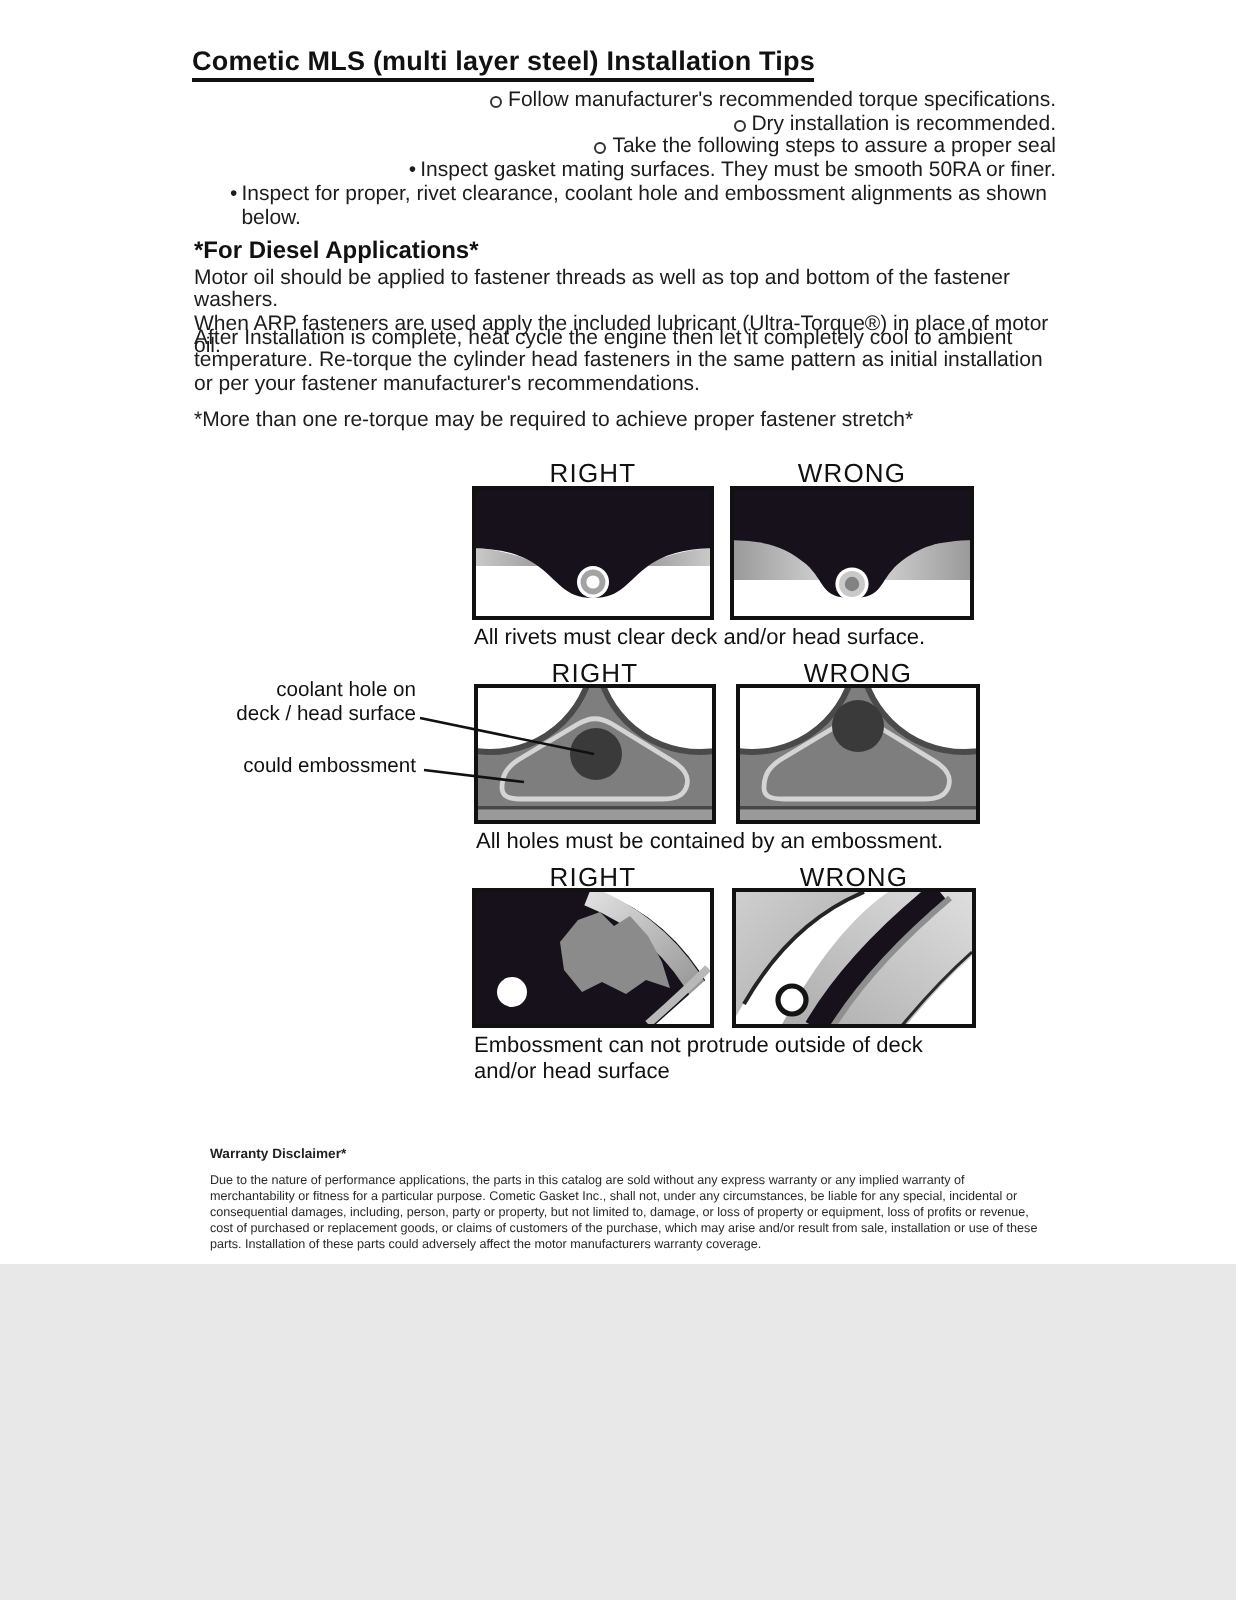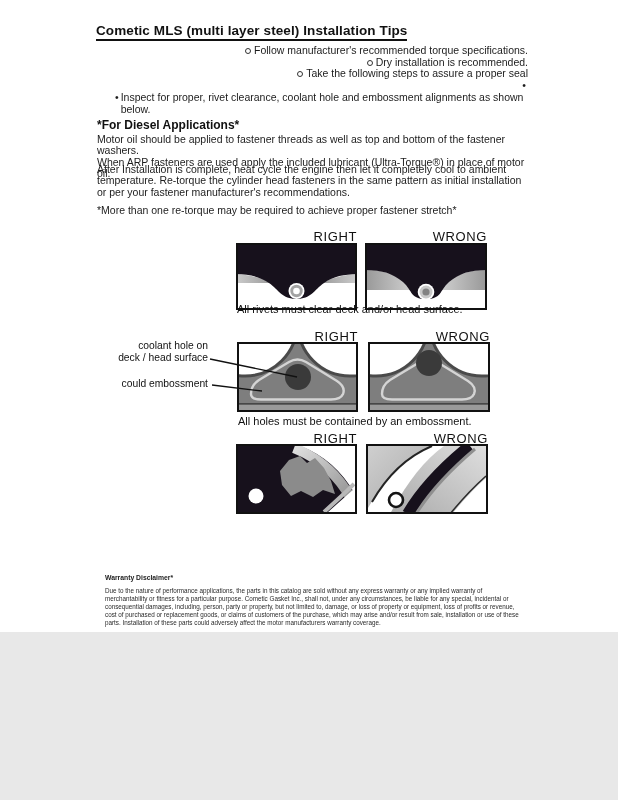--- a/index.html
+++ b/index.html
@@ -22,21 +22,21 @@
   .bullets{left:88px;top:45px;font-size:10.5px;line-height:11.7px;width:440px;}
   .bullet-row{display:flex;align-items:flex-start;justify-content:flex-end;}
   .ocircle{
     display:inline-block;width:4px;height:4px;border:1px solid #333;
     border-radius:50%;margin:3px 3px 0 0;flex:0 0 auto;
   }
   .sub-row{margin-left:27px;}
   .dot{display:inline-block;margin:0 2px 0 0;font-size:10.5px;line-height:11.7px;}
   .diesel-head{left:97px;top:118px;font-size:12px;font-weight:bold;color:#111;}
   .body-par{left:97px;font-size:10.5px;line-height:11.3px;width:430px;white-space:pre-line;}
-  .fig-label{font-size:13px;font-weight:500;letter-spacing:0.6px;color:#111;text-align:right;}
+  .fig-label{font-size:13px;font-weight:500;letter-spacing:0.6px;color:#111;text-align:center;}
   .fig-caption{font-size:11px;font-weight:500;color:#111;white-space:pre-line;line-height:12.5px;}
   .callout{
     font-size:10.3px;line-height:11.5px;color:#111;
     text-align:right;white-space:pre-line;
   }
   .legal{left:105px;top:574px;width:414px;}
   .legal-head{font-size:6.8px;font-weight:bold;color:#222;margin:0 0 6px 0;}
   .legal p{font-size:6.3px;line-height:7.9px;color:#2a2a2a;margin:0 0 7px 0;white-space:pre-line;}
   .pagenum{left:389px;top:758px;font-size:13px;color:#a21caf;}
   svg{display:block;}
@@ -56,20 +56,21 @@
     <div class="bullet-row">
       <span class="ocircle"></span>
       <span>Dry installation is recommended.</span>
     </div>
     <div class="bullet-row">
       <span class="ocircle"></span>
       <span>Take the following steps to assure a proper seal</span>
     </div>
     <div class="bullet-row sub-row">
       <span class="dot">•</span>
+      <span>Inspect gasket mating surfaces.  They must be smooth 50RA or finer.</span>
     </div>
     <div class="bullet-row sub-row">
       <span class="dot">•</span>
       <span>Inspect for proper, rivet clearance, coolant hole and embossment alignments as shown below.</span>
     </div>
   </div>
 
   <div class="abs body-par" style="top:134px;">Motor oil should be applied to fastener threads as well as top and bottom of the fastener washers.
 When ARP fasteners are used apply the included lubricant (Ultra-Torque®) in place of motor oil.</div>
   <div class="abs diesel-head">*For Diesel Applications*</div>
@@ -122,21 +123,21 @@
       <path d="M120,26 C106,27.5 92,31 78,40 L70,47 L120,47 Z" fill="url(#w2b)"></path>
       <rect x="2" y="47" width="118" height="18" fill="#ffffff"></rect>
       <path d="M0,0 H122 V27 C104,27.5 95,30 84,39 C74,48 77,56 61,56 C45,56 48,48 38,39 C27,30 18,27.5 0,27 Z" fill="#17111c"></path>
       <circle cx="61" cy="49" r="8.3" fill="#ffffff"></circle>
       <circle cx="61" cy="49" r="6.5" fill="#c9c9c9"></circle>
       <circle cx="61" cy="49" r="3.6" fill="#828282"></circle>
       <rect x="1" y="1" width="120" height="65" fill="none" stroke="#111" stroke-width="2"></rect>
     </svg>
   </div>
 
-  <div class="abs fig-caption" style="left:237px;top:303px;">All rivets must clear deck and/or head surface.</div>
+  <div class="abs fig-caption" style="left:237px;top:313px;">All rivets must clear deck and/or head surface.</div>
 
   <div class="abs fig-label" style="left:237px;top:329px;width:121px;">RIGHT</div>
   <div class="abs fig-label" style="left:368px;top:329px;width:122px;">WRONG</div>
 
   <div class="abs callout" style="left:100px;top:340px;width:108px;">coolant hole on
 deck / head surface</div>
   <div class="abs callout" style="left:100px;top:378px;width:108px;">could embossment</div>
 
   <div class="abs" style="left:237px;top:342px;">
     <svg width="121" height="70" viewBox="0 0 121 70">
@@ -241,20 +242,22 @@
         <path d="M104,2 Q62,36 42,70" fill="none" stroke="#17111c" stroke-width="12"></path>
         <path d="M109,5 Q70,38 50,70" fill="none" stroke="#8f8f8f" stroke-width="3"></path>
         <path d="M86,70 Q104,48 120,34 L120,70 Z" fill="#ffffff"></path>
         <path d="M84,70 Q102,48 120,32" fill="none" stroke="#2a2a2a" stroke-width="1.5"></path>
         <circle cx="30" cy="56" r="7" fill="#ffffff" stroke="#141414" stroke-width="2.6"></circle>
       </g>
       <rect x="1" y="1" width="120" height="68" fill="none" stroke="#111" stroke-width="2"></rect>
     </svg>
   </div>
 
+  <div class="abs fig-caption" style="left:237px;top:517px;width:260px;">Embossment can not protrude outside of deck
+and/or head surface</div>
 
   <div class="abs legal">
     <div class="legal-head">Warranty Disclaimer*</div>
     <p>Due to the nature of performance applications, the parts in this catalog are sold without any express warranty or any implied warranty of merchantability or fitness for a particular purpose.  Cometic Gasket Inc., shall not, under any circumstances, be liable for any special, incidental or consequential damages, including, person, party or property, but not limited to, damage, or loss of property or equipment, loss of profits or revenue, cost of purchased or replacement goods, or claims of customers of the purchase, which may arise and/or result from sale, installation or use of these parts.  Installation of these parts could adversely affect the motor manufacturers warranty coverage.</p>
     <p>VENUE-The agreed upon venue, in the event of dispute whatsoever between the parties, whether instituted by either party, including, but not limited to, contract terms, payment terms, delivery, type, defects, sufficiency of product, shall be the Court of Common Pleas, Lake County, Ohio or the Painesville Municipal Court, Lake County, Ohio, depending on the amount in controversy.
 This agreement shall be governed by and construed under the laws of the State of Ohio.</p>
     <p>All prices and terms are subject to change without notice.</p>
     <p>Terms COD- Secured with a completed dealer/jobber application on File, COD-Company check with a current credit card number on file.  Open accounts may be established by well rated firms.  A credit application is available upon request.  Open accounts are due payable Net 30 days from date of invoice.  No statement will be sent.  If an account becomes 60 or more days past due, it is subject to being placed on credit hold.  No orders will be shipped or new orders accepted until past due balance is paid.  If an account becomes 90 or more days past due, it is subject to being placed for collections.  All costs of collection are the responsibility of the customer, including attorney fees, court costs, and other expenses of litigation.</p>
     <p>Returns- Authorized (RGA) must be obtained in advance on all returns.  A packing slip or invoice number must accompany the merchandise.  No returns after 30 days from invoice date.  All returns are subject to a 25% restocking charge.  All custom designed and custom manufactured gaskets are non-returnable.</p>
     <p>Only catalog parts are returnable.

